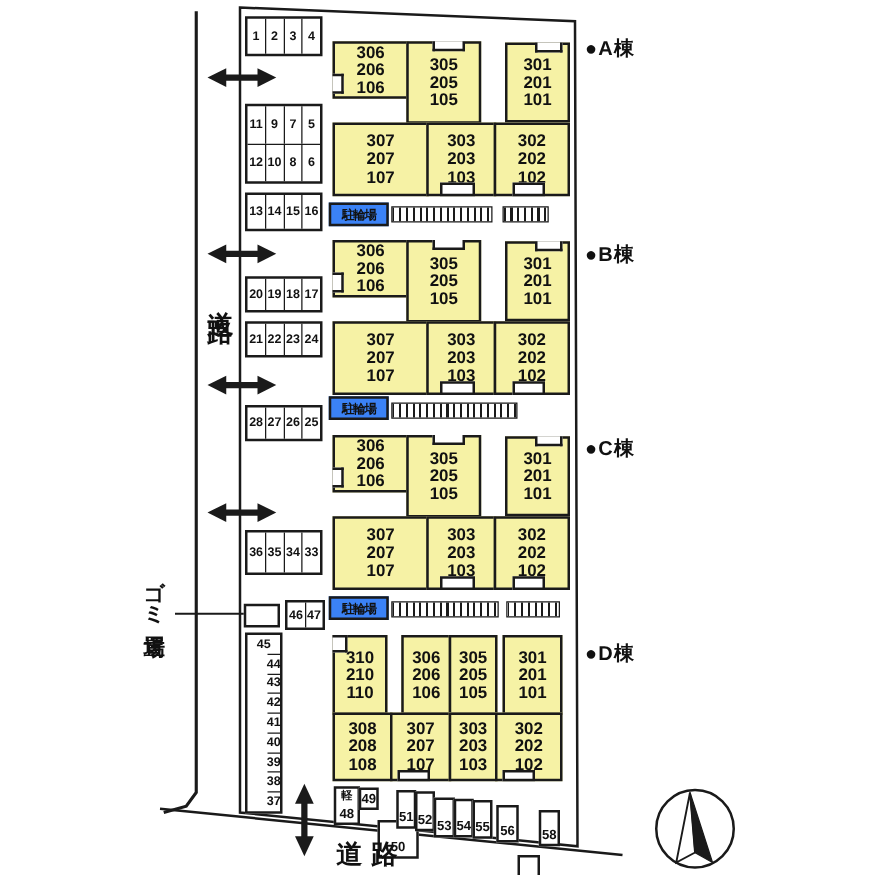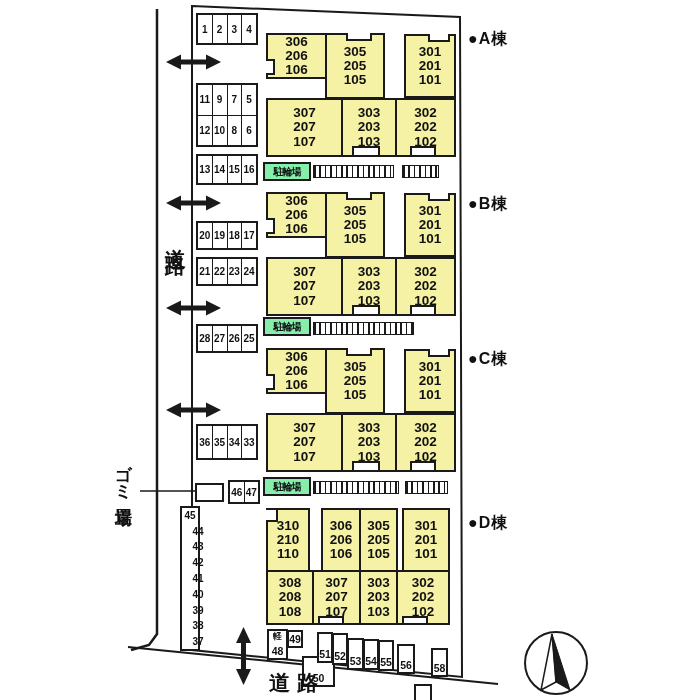--- a/index.html
+++ b/index.html
@@ -41,21 +41,21 @@
   .ud8{left:130px;top:62px;width:54px;height:55px;}
   
   .notch{position:absolute;box-sizing:border-box;background:#fff;border:2px solid var(--ink);}
   .n-top{border-top:none;}
   .n-left{border-left:none;}
 
   .bldg-label{position:absolute;left:468px;font-size:16px;font-weight:600;letter-spacing:1px;white-space:nowrap;}
 
   
   .bike-label{
-    position:absolute;box-sizing:border-box;width:48px;height:19px;background:#86efac;
+    position:absolute;box-sizing:border-box;width:48px;height:19px;background:#3b82f6;
     border:2px solid var(--ink);display:flex;align-items:center;justify-content:center;
     font-size:10px;font-weight:700;letter-spacing:-1px;white-space:nowrap;overflow:hidden;
   }
   .bike-strip{
     position:absolute;box-sizing:border-box;height:13px;border:1.5px solid var(--ink);
     background:repeating-linear-gradient(90deg,var(--ink) 0 1.6px,#ffffff 1.6px 5.4px);
   }
 
   
   .pblock{position:absolute;box-sizing:border-box;background:#fff;border:2px solid var(--ink);display:flex;}
@@ -308,21 +308,21 @@
       <div class="pcell">33</div>
     </div>
 
   <div class="pblock" style="left:228px;top:480px;width:32px;height:24px">
       <div class="pcell">46</div>
       <div class="pcell">47</div>
     </div>
 
   <div class="gbox" style="left:195px;top:483px;width:29px;height:19px"></div>
 
-  <div class="pblock vert" style="left:180px;top:506px;width:20px;height:145px">
+  <div class="pblock vert" style="left:196px;top:506px;width:30px;height:145px">
       <div class="vcell">45</div>
       <div class="vcell">44</div>
       <div class="vcell">43</div>
       <div class="vcell">42</div>
       <div class="vcell">41</div>
       <div class="vcell">40</div>
       <div class="vcell">39</div>
       <div class="vcell">38</div>
       <div class="vcell">37</div>
     </div>

